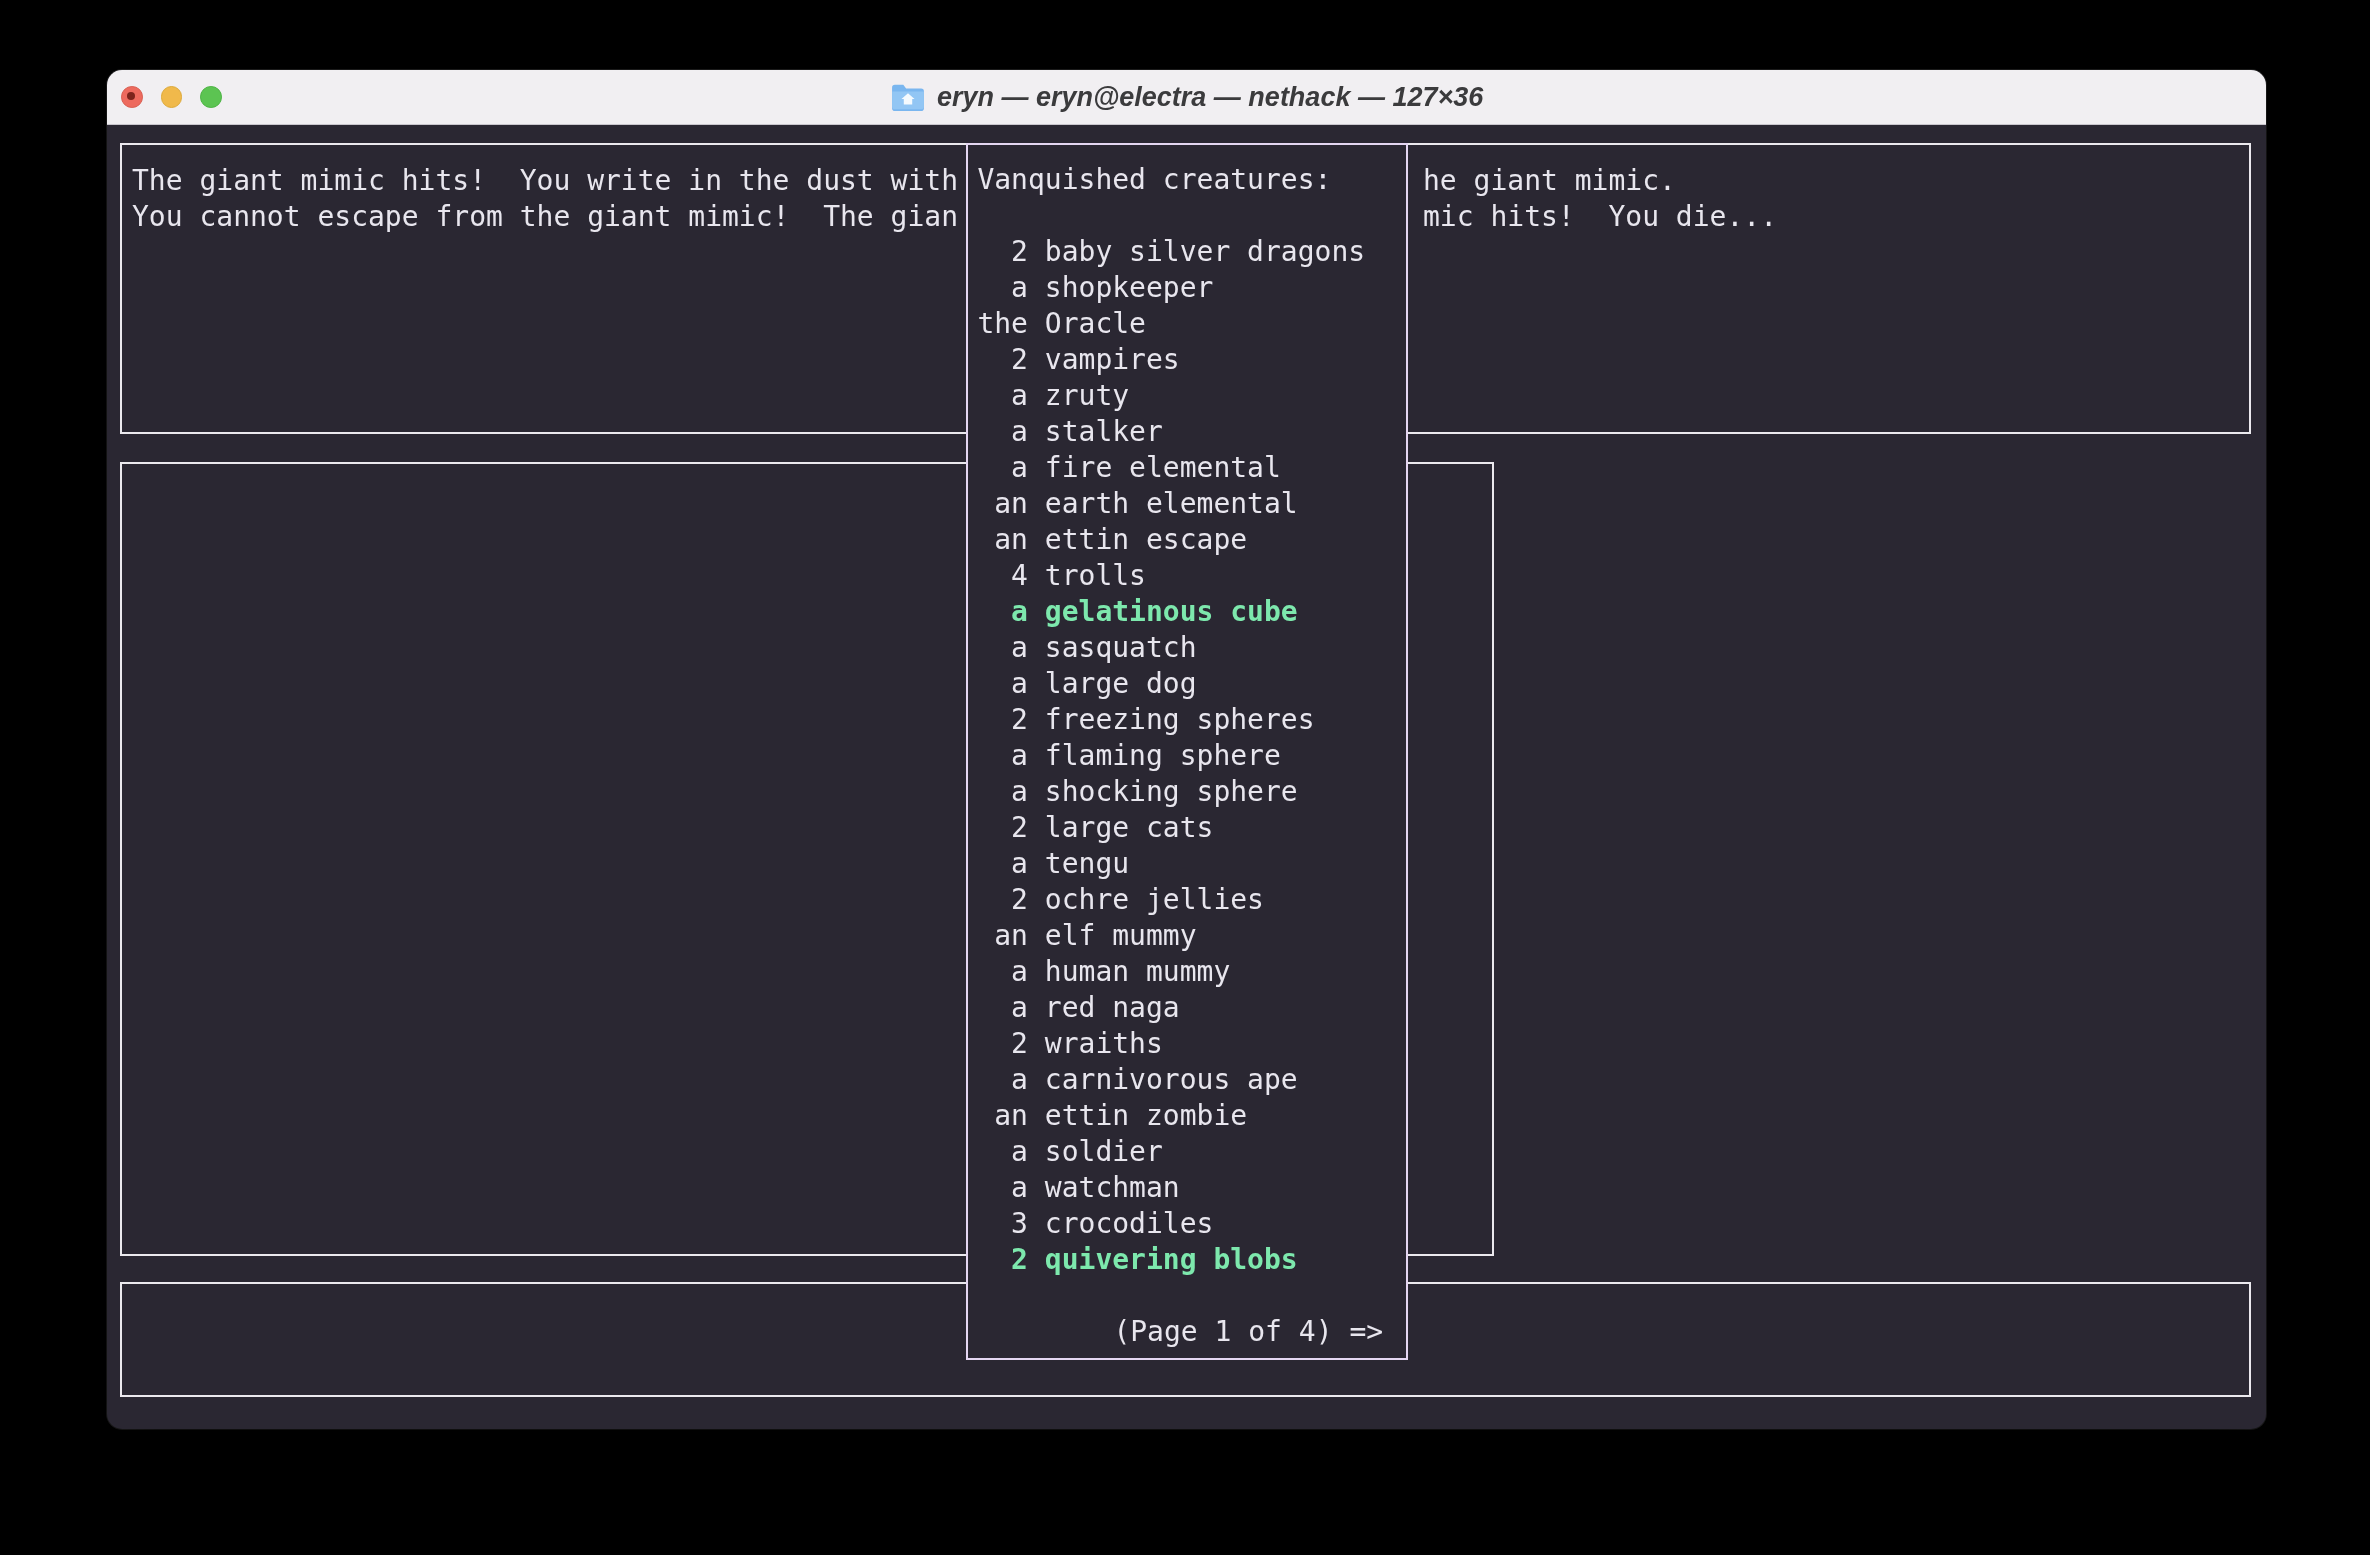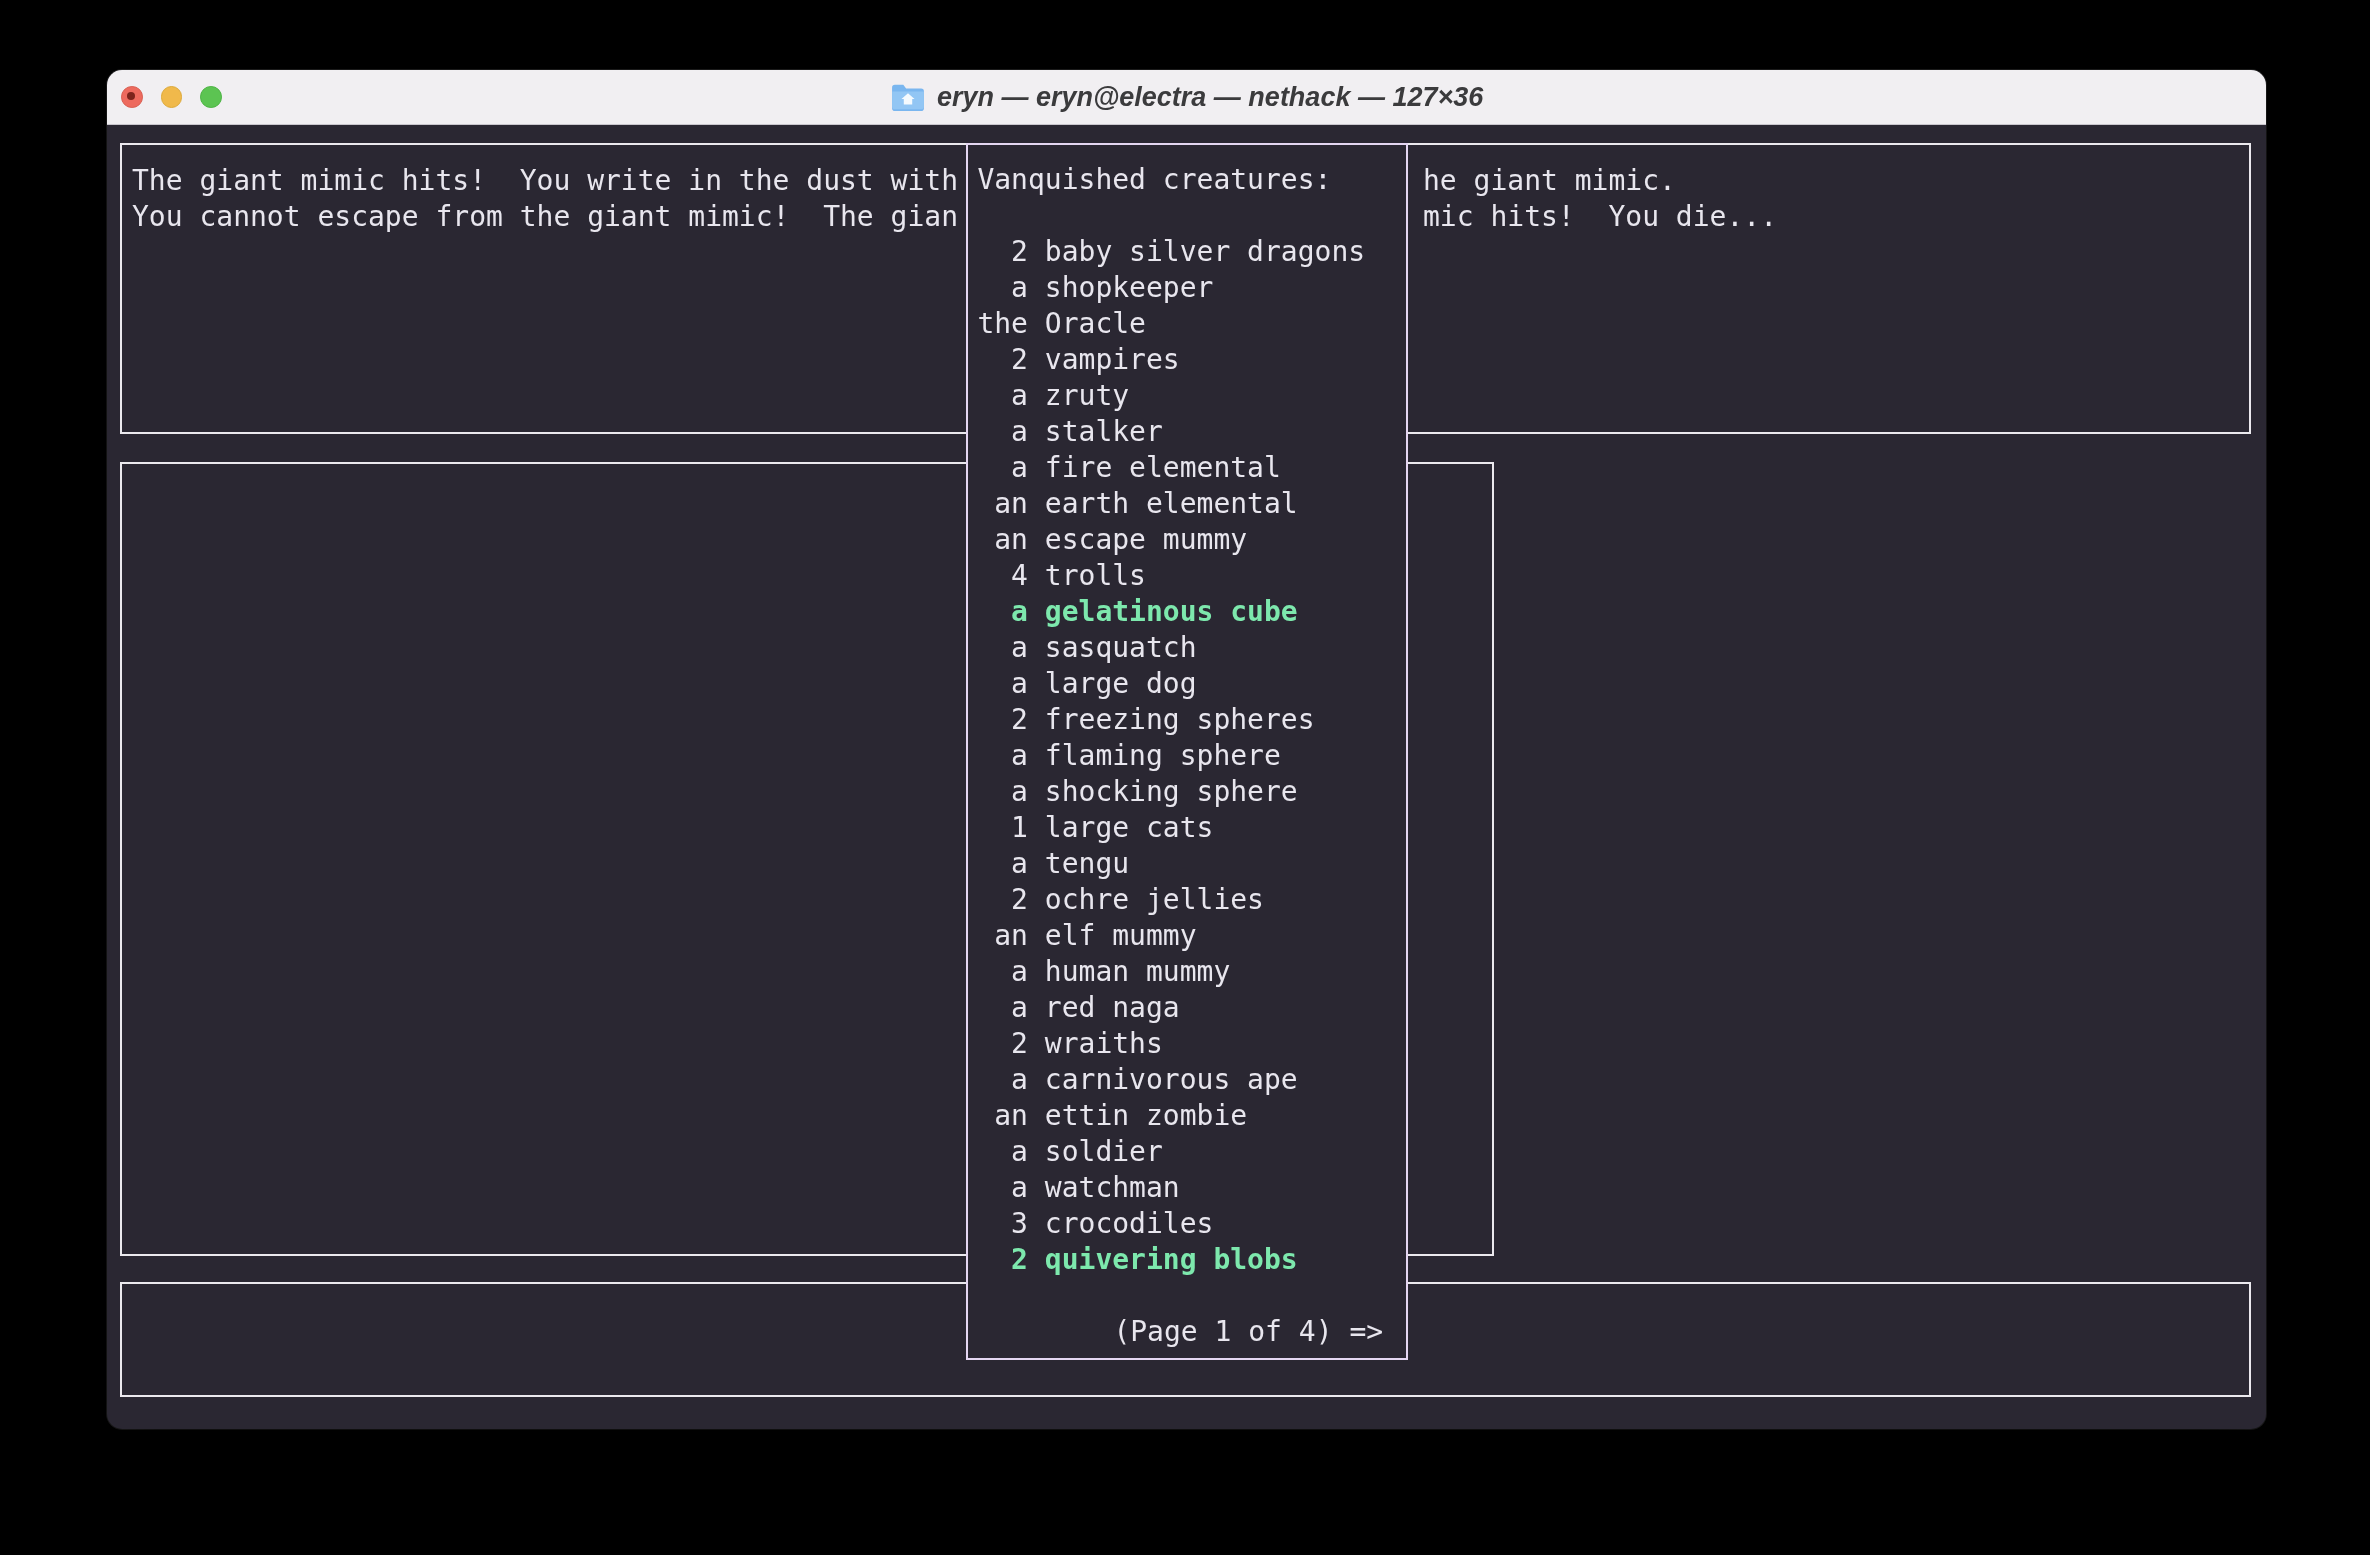--- a/index.html
+++ b/index.html
@@ -90,29 +90,29 @@
       <pre class="ptitle">Vanquished creatures:</pre>
       <div>
           <pre class="entry">  2 baby silver dragons</pre>
           <pre class="entry">  a shopkeeper</pre>
           <pre class="entry">the Oracle</pre>
           <pre class="entry">  2 vampires</pre>
           <pre class="entry">  a zruty</pre>
           <pre class="entry">  a stalker</pre>
           <pre class="entry">  a fire elemental</pre>
           <pre class="entry"> an earth elemental</pre>
-          <pre class="entry"> an escape mummy</pre>
+          <pre class="entry"> an ettin escape</pre>
           <pre class="entry">  4 trolls</pre>
           <pre class="entry hl">  a gelatinous cube</pre>
           <pre class="entry">  a sasquatch</pre>
           <pre class="entry">  a large dog</pre>
           <pre class="entry">  2 freezing spheres</pre>
           <pre class="entry">  a flaming sphere</pre>
           <pre class="entry">  a shocking sphere</pre>
-          <pre class="entry">  1 large cats</pre>
+          <pre class="entry">  2 large cats</pre>
           <pre class="entry">  a tengu</pre>
           <pre class="entry">  2 ochre jellies</pre>
           <pre class="entry"> an elf mummy</pre>
           <pre class="entry">  a human mummy</pre>
           <pre class="entry">  a red naga</pre>
           <pre class="entry">  2 wraiths</pre>
           <pre class="entry">  a carnivorous ape</pre>
           <pre class="entry"> an ettin zombie</pre>
           <pre class="entry">  a soldier</pre>
           <pre class="entry">  a watchman</pre>

